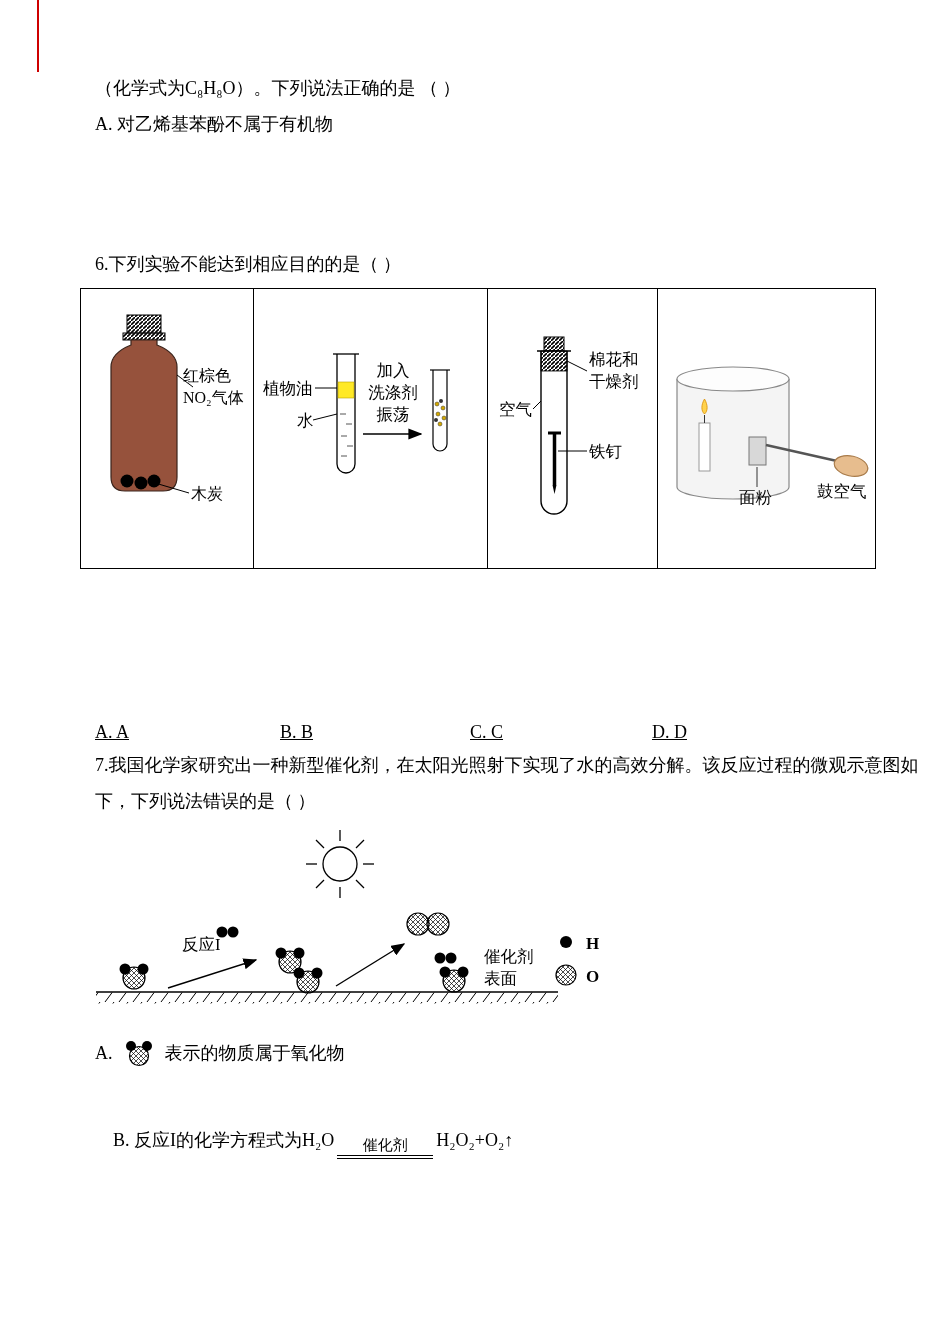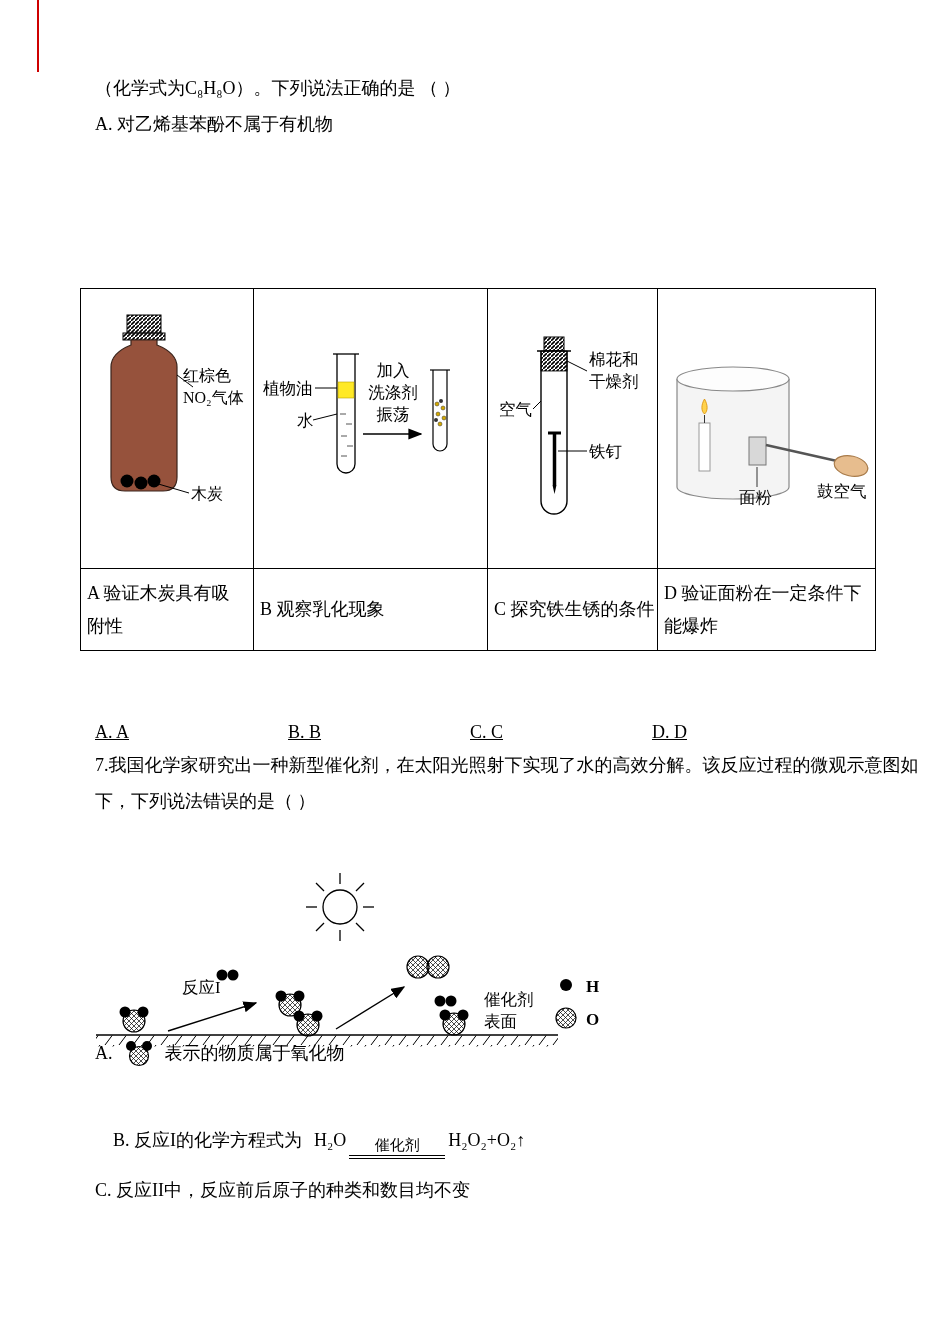--- a/index.html
+++ b/index.html
@@ -15,21 +15,21 @@
   table.qtable td { border:1.5px solid #000; }
   .diag-row td { height:280px; padding:0; text-align:center; vertical-align:middle; }
   .diag-row svg { display:block; margin:0 auto; }
   .cap-row td { height:82px; padding:4px 6px; vertical-align:middle; font-size:18px; line-height:1.8; }
   .cap-row td.nowrap { white-space:nowrap; }
   .ans { position:absolute; top:722px; white-space:pre;text-decoration:underline; }
   .optline { position:absolute; left:95px; display:flex; align-items:center; gap:8px; }
   .cond { display:inline-block; width:96px; text-align:center; vertical-align:-4px; margin:0 3px; }
   .cond-text { display:block; font-size:15px; line-height:1; padding-bottom:2px; }
   .cond-line { display:block; height:4px; border-top:1.2px solid #000; border-bottom:1.2px solid #000; }
-  .eq-pre { margin-right:12px; }
+  .eq-pre { margin-right:0; }
   svg text { font-family:"Liberation Serif","DejaVu Serif",serif; fill:#000; }
 </style>
 </head>
 <body>
 
 <svg width="0" height="0" style="position:absolute" aria-hidden="true">
   <defs>
     <pattern id="xh" width="5" height="5" patternUnits="userSpaceOnUse">
       <path d="M0,0 L5,5 M5,0 L0,5" stroke="#000" stroke-width="0.7"></path>
     </pattern>
@@ -49,20 +49,21 @@
     </g>
   </defs>
 </svg>
 
 <div class="page">
 
   <div class="margin-line"></div>
 
   <div class="tline" style="top:78px">（化学式为C₈H₈O）。下列说法正确的是 （ ）</div>
   <div class="tline" style="top:114px">A. 对乙烯基苯酚不属于有机物</div>
+  <div class="tline" style="top:254px">6.下列实验不能达到相应目的的是（ ）</div>
 
   <table class="qtable">
     <colgroup>
       <col style="width:173px">
         <col style="width:234px">
         <col style="width:170px">
         <col style="width:218px">
     </colgroup>
     <tbody>
         <tr class="diag-row">
@@ -145,38 +146,32 @@
           <path d="M43.5,60 C40,66 40,72 43.5,75 C47,72 47,66 43.5,60 Z" stroke="#d98e00" stroke-width="0.8" fill="#ffd24d"></path>
           <rect x="88" y="98" width="17" height="28" fill="#d8d8d8" stroke="#777" stroke-width="1"></rect>
           <line x1="105" y1="106" x2="176" y2="122" stroke="#555" stroke-width="2.5"></line>
           <ellipse cx="190" cy="127" rx="17" ry="10" transform="rotate(12 190 127)" stroke="#a87b4a" stroke-width="1.2" fill="#e7bd8e"></ellipse>
           <line x1="96" y1="128" x2="96" y2="148" stroke="#333" stroke-width="1"></line>
           <text x="78" y="164" font-size="16.5">面粉</text>
           <text x="156" y="158" font-size="16.5">鼓空气</text>
         </svg>
       </td>
     </tr>
-    <tr class="cap-row">
-      <td>A 验证木炭具有吸附性</td>
-      <td class="nowrap">B 观察乳化现象</td>
-      <td class="nowrap">C 探究铁生锈的条件</td>
-      <td>D 验证面粉在一定条件下能爆炸</td>
-    </tr>
   </tbody>
     </table>
 
   <span class="ans" style="left:95px">A. A</span>
-  <span class="ans" style="left:288px">B. B</span>
+  <span class="ans" style="left:280px">B. B</span>
   <span class="ans" style="left:470px">C. C</span>
   <span class="ans" style="left:652px">D. D</span>
 
   <div class="tline" style="top:755px">7.我国化学家研究出一种新型催化剂，在太阳光照射下实现了水的高效分解。该反应过程的微观示意图如</div>
   <div class="tline" style="top:791px">下，下列说法错误的是（ ）</div>
 
-  <div style="position:absolute; left:88px; top:865px">
+  <div style="position:absolute; left:88px; top:822px">
     <svg width="600" height="200" viewBox="0 0 600 200">
       <g stroke="#000" stroke-width="1.3" fill="none">
         <circle cx="252" cy="42" r="17"></circle>
         <line x1="275" y1="42" x2="286" y2="42"></line>
         <line x1="268" y1="58" x2="276" y2="66"></line>
         <line x1="252" y1="65" x2="252" y2="76"></line>
         <line x1="236" y1="58" x2="228" y2="66"></line>
         <line x1="229" y1="42" x2="218" y2="42"></line>
         <line x1="236" y1="26" x2="228" y2="18"></line>
         <line x1="252" y1="19" x2="252" y2="8"></line>
@@ -219,15 +214,14 @@
       <circle cx="26" cy="10" r="5" fill="#000"></circle>
       <circle cx="18" cy="20" r="9.5" fill="url(#xh)" stroke="#000" stroke-width="1.2"></circle>
     </svg>
     <span>表示的物质属于氧化物</span>
   </div>
 
   <div class="tline" style="top:1108px">
     <span class="eq-pre">B. 反应I的化学方程式为</span><span>H₂O</span><span class="cond"><span class="cond-text">催化剂</span><span class="cond-line"></span></span><span>H₂O₂+O₂↑</span>
   </div>
 
-  <div class="tline" style="top:1180px">C. 反应II中，反应前后原子的种类和数目均不变</div>
 
 </div>
 
 </body></html>

